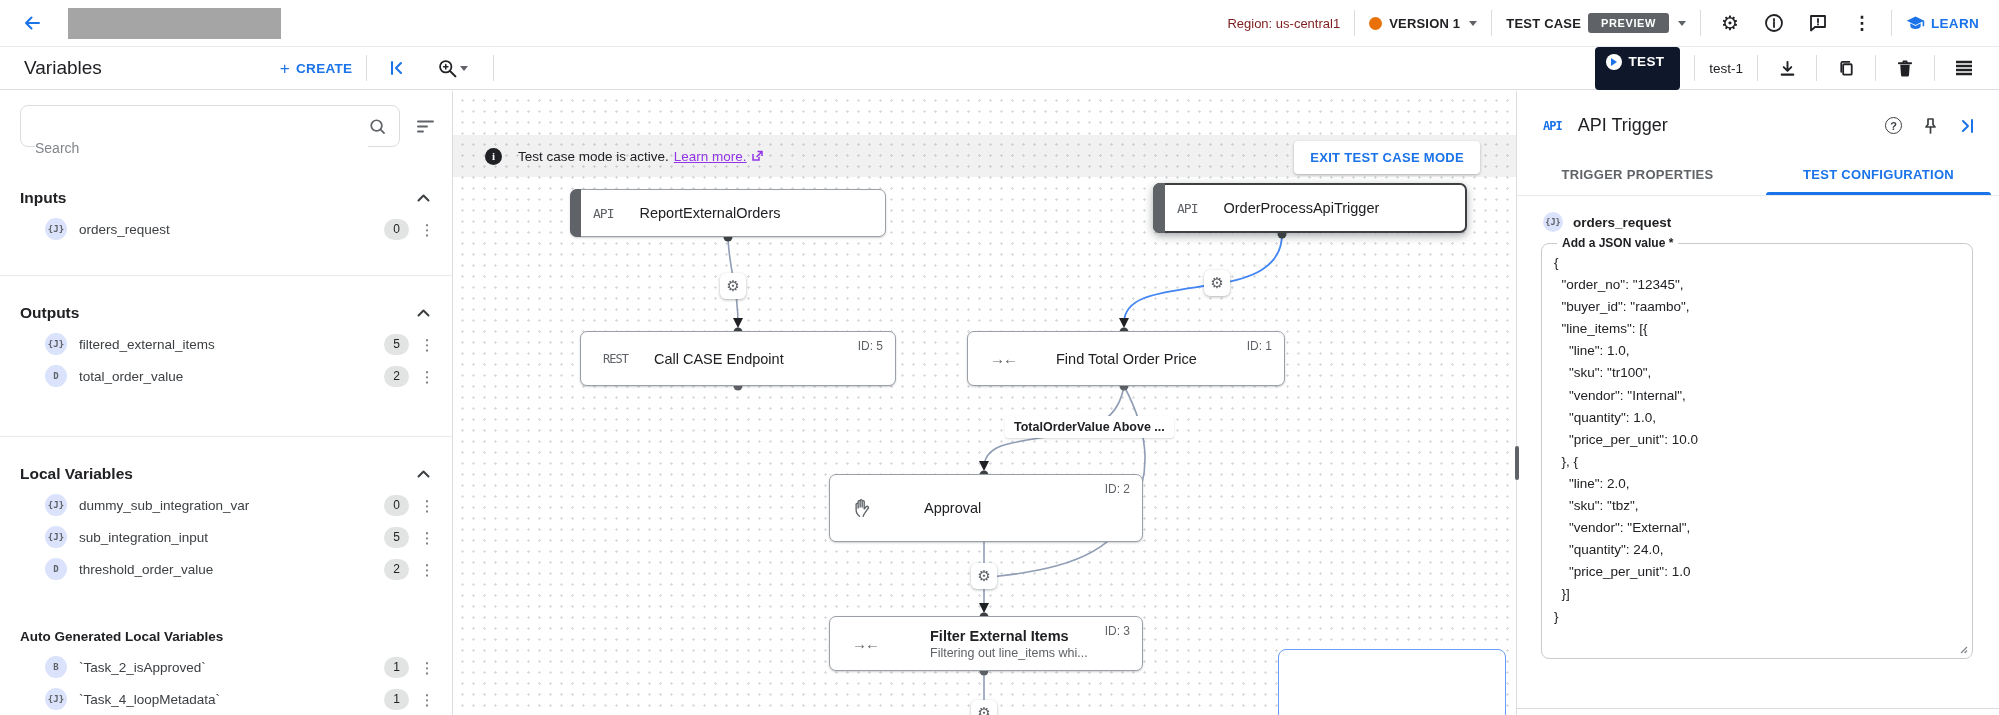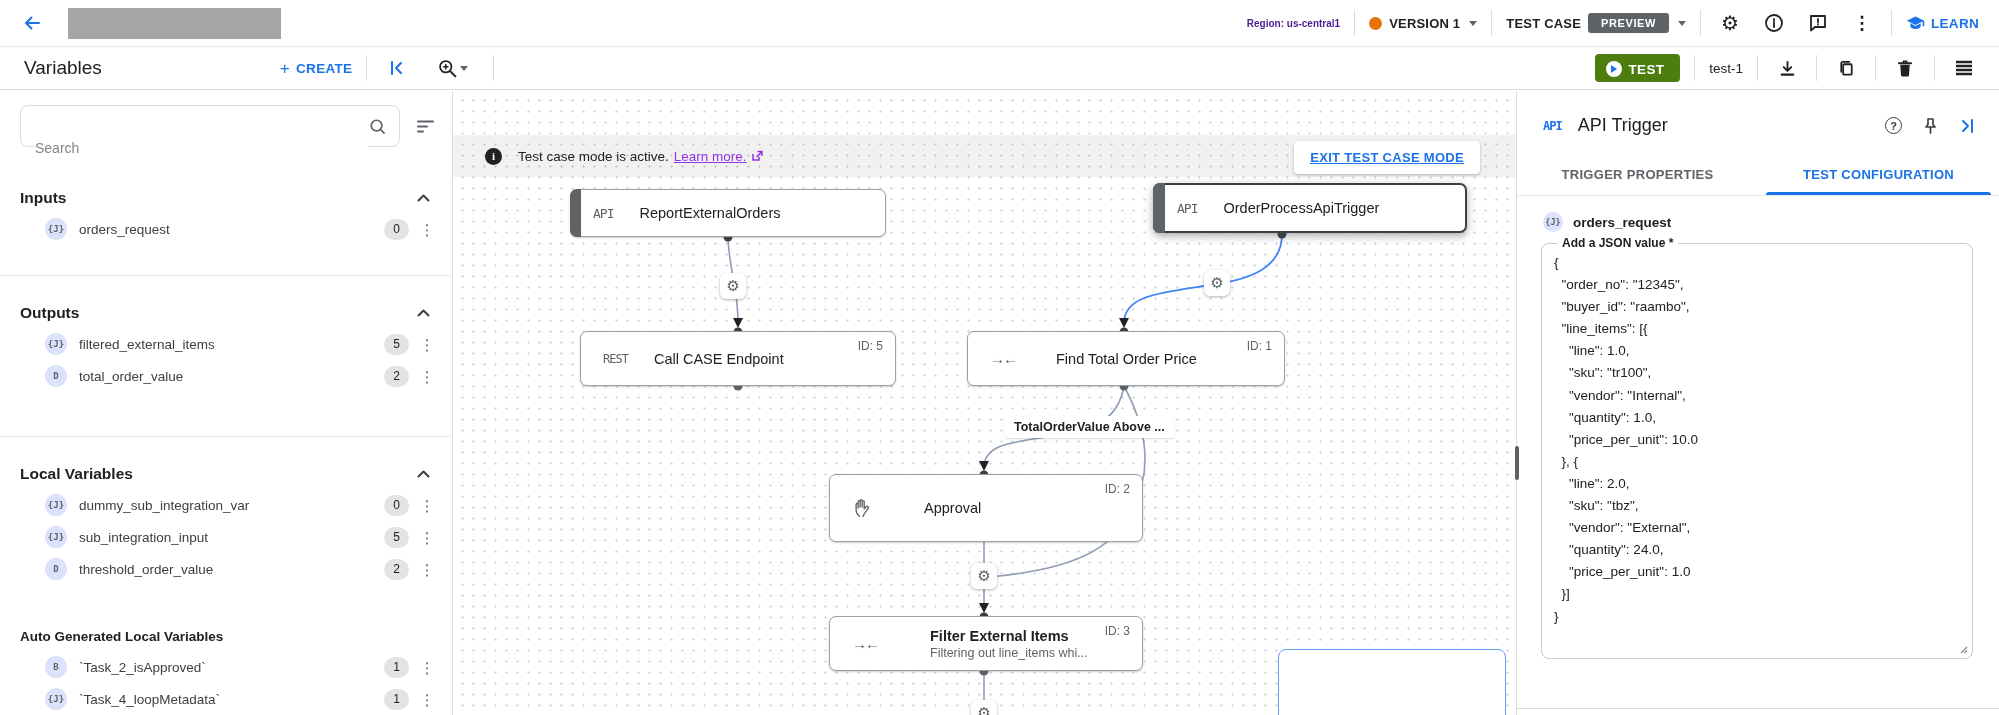--- a/index.html
+++ b/index.html
@@ -6,39 +6,39 @@
   html,body { background:#fff; }
   body { font-family:"Liberation Sans", sans-serif; color:#202124; }
   #app { position:relative; width:1999px; height:715px; overflow:hidden; background:#fff; }
 
   
   .topbar { position:relative; height:47px; display:flex; align-items:center; border-bottom:1px solid #e8eaed; background:#fff; padding:0 20px 0 18px; }
   .back-btn { width:28px; height:28px; display:flex; align-items:center; justify-content:center; cursor:pointer; }
   .redacted { width:213px; height:31px; background:#a5a5a5; margin-left:22px; }
   .topbar-right { margin-left:auto; display:flex; align-items:center; gap:14px; }
   .vdiv { width:1px; height:26px; background:#dadce0; }
-  .region-text { color:#4c1d95; font-size:10px;font-weight:bold; }
+  .region-text { color:#7f1d1d; font-size:13px; }
   .chip-row { display:flex; align-items:center; gap:7px; }
   .status-dot { width:13px; height:13px; border-radius:50%; background:#e8710a; }
   .bold-label { font-size:13px; font-weight:bold; color:#202124; letter-spacing:.2px; }
   .caret { width:0; height:0; border-left:4.5px solid transparent; border-right:4.5px solid transparent; border-top:5px solid #5f6368; margin-left:2px; }
   .preview-badge { background:#5f6368; color:#fff; font-size:11px; font-weight:bold; letter-spacing:.6px; padding:4px 13px; border-radius:3px; }
   .icon-btn { width:30px; height:30px; display:flex; align-items:center; justify-content:center; cursor:pointer; color:#3c4043; }
   .gear-glyph { font-size:20px; line-height:1; color:#202124; }
   .morevert { font-size:18px; font-weight:bold; color:#202124; }
   .learn { display:flex; align-items:center; gap:6px; color:#1a73e8; font-weight:bold; font-size:13.5px; letter-spacing:.3px; cursor:pointer; }
 
   
   .toolbar { height:43px; display:flex; align-items:center; border-bottom:1px solid #dadce0; background:#fff; padding:0 20px 0 24px; }
   .tb-title { font-size:19px; color:#202124; margin-right:178px; }
   .create-btn { display:flex; align-items:center; gap:6px; color:#1a73e8; font-weight:bold; font-size:13.5px; letter-spacing:.3px; cursor:pointer; }
   .plus-glyph { font-size:17px; font-weight:normal; line-height:1; }
   .tb-group { display:flex; align-items:center; gap:14px; }
   .toolbar-right { margin-left:auto; display:flex; align-items:center; gap:14px; }
-  .test-btn { display:flex; align-items:center; gap:7px; background:#4d7c0f; color:#fff; font-weight:bold; font-size:13.5px; letter-spacing:.3px; padding:7px 16px 5px 11px; border-radius:4px; cursor:pointer; }
+  .test-btn { display:flex; align-items:center; gap:7px; background:#0f172a; color:#fff; font-weight:bold; font-size:13.5px; letter-spacing:.3px; padding:7px 16px 20px 11px; border-radius:4px; cursor:pointer; }
   .play-circle { width:16px; height:16px; border-radius:50%; background:#fff; display:flex; align-items:center; justify-content:center; }
   .play-tri { width:0; height:0; border-top:4px solid transparent; border-bottom:4px solid transparent; border-left:6px solid #1a73e8; margin-left:1.5px; }
   .test-name { font-size:13.5px; color:#202124; }
 
   
   .body { position:absolute; top:91px; left:0; right:0; bottom:0; display:flex; }
 
   
   .sidebar { width:453px; border-right:1px solid #dadce0; background:#fff; overflow:hidden; flex:none; }
   .search-row { display:flex; align-items:center; margin:14px 12px 0 20px; gap:10px; }
@@ -59,21 +59,21 @@
 
   
   .canvas { position:relative; flex:1; overflow:hidden;
     background-image: radial-gradient(circle, #d9dbdf 1.1px, transparent 1.2px);
     background-size: 11px 11px; background-position: 4px 4px; }
   .edges { position:absolute; left:0; top:0; }
   .banner { position:absolute; left:0; right:0; top:44px; height:42px; background:rgba(95,99,104,.09); display:flex; align-items:center; padding-left:32px; }
   .banner-info { width:17px; height:17px; border-radius:50%; background:#202124; color:#fff; font-size:11px; font-weight:bold; display:flex; align-items:center; justify-content:center; font-family:"Liberation Serif",serif; }
   .banner-text { margin-left:16px; font-size:13.5px; color:#202124; }
   .banner-link { margin-left:5px; color:#9334e6; font-size:13.5px; text-decoration:underline; display:inline-flex; align-items:center; gap:4px; cursor:pointer; }
-  .exit-btn { position:absolute; right:36px; top:6px; background:#fff; color:#1a73e8; font-weight:bold; font-size:13px; letter-spacing:.3px; padding:9px 16px; border-radius:4px; box-shadow:0 1px 3px rgba(0,0,0,.28); cursor:pointer;text-decoration:underline; }
+  .exit-btn { position:absolute; right:36px; top:6px; background:#fff; color:#1a73e8; font-weight:bold; font-size:13px; letter-spacing:.3px; padding:9px 16px; border-radius:4px; box-shadow:0 1px 3px rgba(0,0,0,.28); cursor:pointer; }
 
   .node { position:absolute; background:#fff; border:1px solid #9aa0a6; border-radius:7px; box-shadow:0 1px 2px rgba(60,64,67,.25); display:flex; align-items:center; padding-left:22px; }
   .node .accent { position:absolute; left:-1px; top:-1px; bottom:-1px; width:11px; background:#5f6368; border-radius:7px 0 0 7px; }
   .node.selected { border:2px solid #3c4043; box-shadow:0 3px 8px rgba(60,64,67,.45); }
   .node.selected .accent { left:-2px; top:-2px; bottom:-2px; width:12px; background:#5f6368; }
   .node-badge { font-family:"DejaVu Sans Mono",monospace; font-size:13px; color:#5f6368; margin-right:26px; letter-spacing:-1px; }
   .node-name { font-size:14.5px; color:#202124; }
   .node-id { position:absolute; top:7px; right:12px; font-size:12px; color:#5f6368; }
   .node-icon { color:#5f6368; margin-right:22px; display:flex; align-items:center; }
   .merge-glyph { font-size:15px; font-weight:bold; letter-spacing:-2px; color:#5f6368; }

